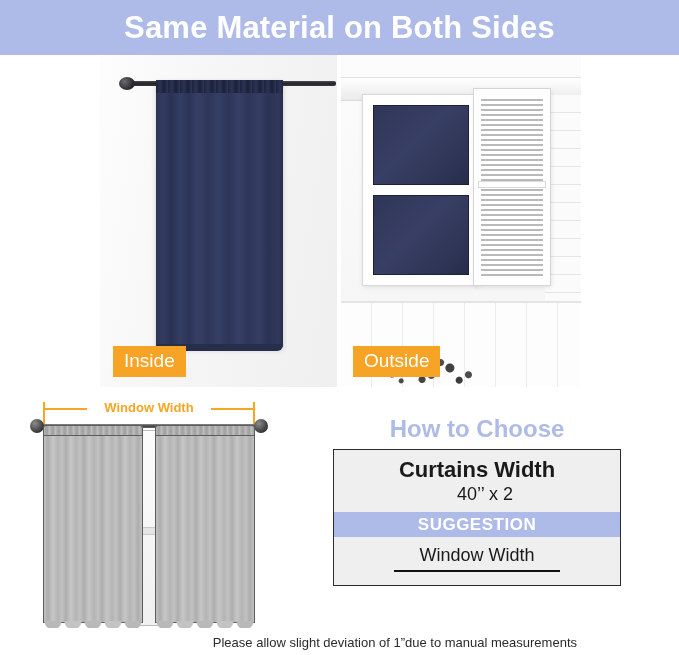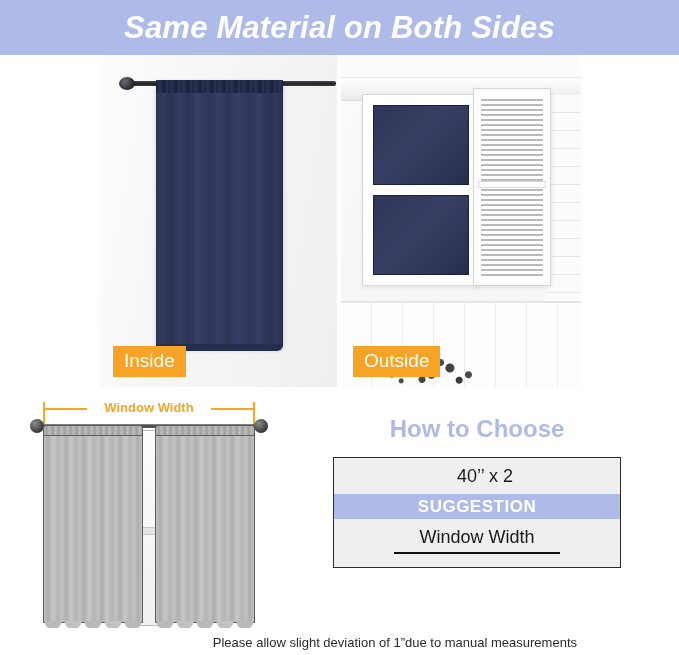--- a/index.html
+++ b/index.html
@@ -18,21 +18,20 @@
   
   .header-band {
     position: absolute;
     left: 0; top: 0;
     width: 679px;
     height: 55px;
     background: #aebae8;
     display: flex;
     align-items: center;
     justify-content: center;
-    font-style: italic;
   }
   .header-title {
     color: #ffffff;
     font-size: 31px;
     font-weight: bold;
     letter-spacing: 0.2px;
     line-height: 1;
   }
 
   
@@ -294,21 +293,21 @@
     position: absolute;
     left: 292px; top: 415px;
     width: 370px;
   }
   .choose-title {
     text-align: center;
     color: #aebae8;
     font-size: 24px;
     font-weight: bold;
     line-height: 28px;
-    margin-bottom: 14px;
+    margin-bottom: 6px;
   }
   .choose-box {
     width: 288px;
     margin: 0 auto;
     background: #efefef;
     border: 1px solid #2b2b2b;
     padding: 7px 0 9px 0;
     box-sizing: border-box;
   }
   .row-head {
@@ -417,20 +416,21 @@
     <div class="window-gap-rail"></div>
   </div>
   <div class="panel panel-left"></div>
   <div class="panel panel-right"></div>
 </div>
 
 <div class="choose-wrap">
   <div class="choose-title">How to Choose</div>
 
   <div class="choose-box">
+    <div class="row-head">Curtains Width</div>
     <div class="row-sub">40’’ x 2</div>
 
     <div class="row-suggestion">SUGGESTION</div>
 
     <div class="row-window">Window Width</div>
     <div class="rule"></div>
   </div>
 </div>
 
 <div class="footer-note">Please allow slight deviation of 1”due to manual measurements</div>

